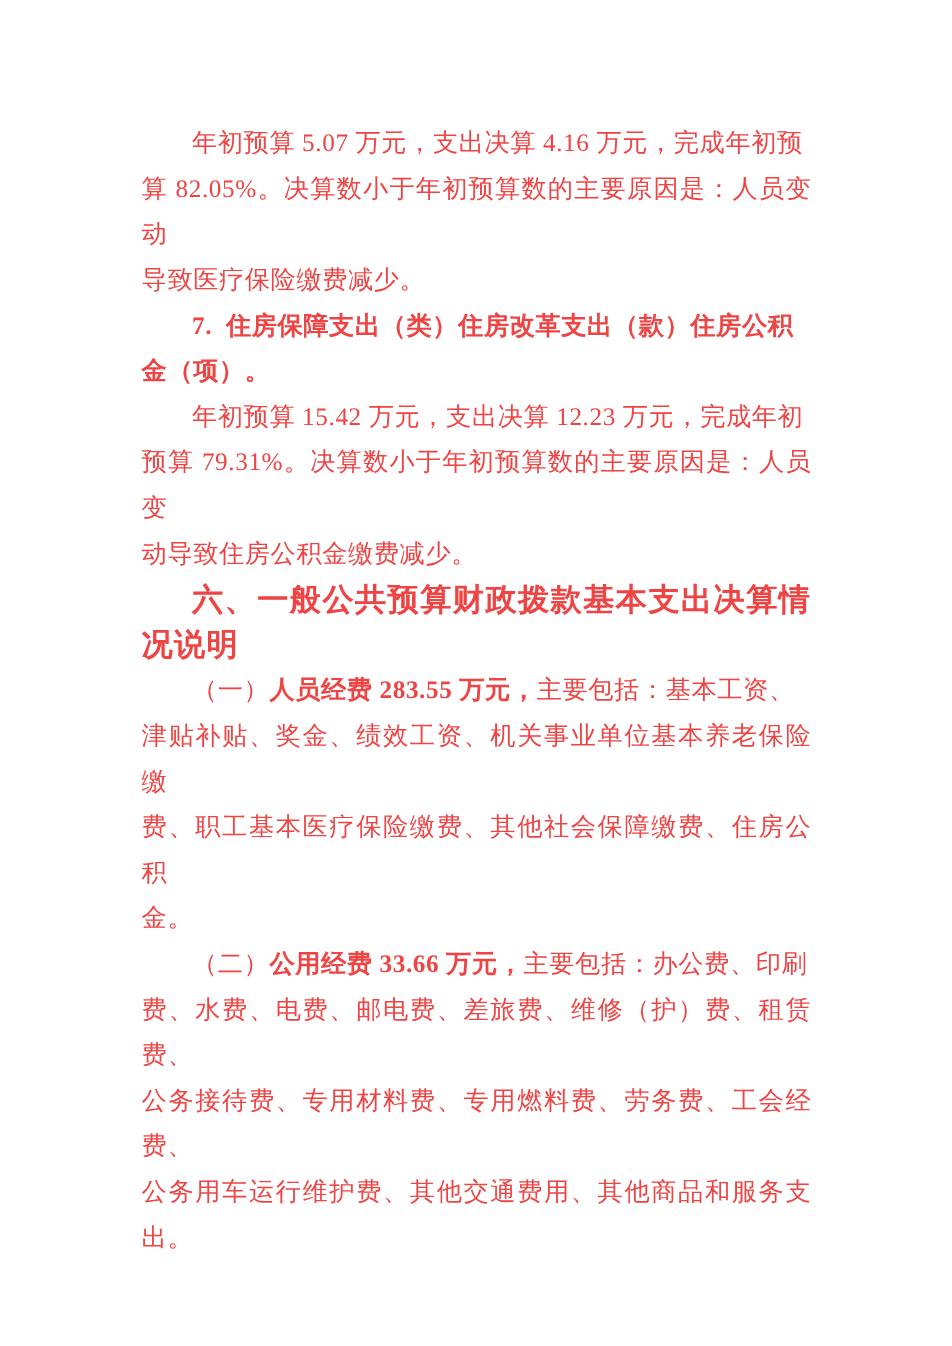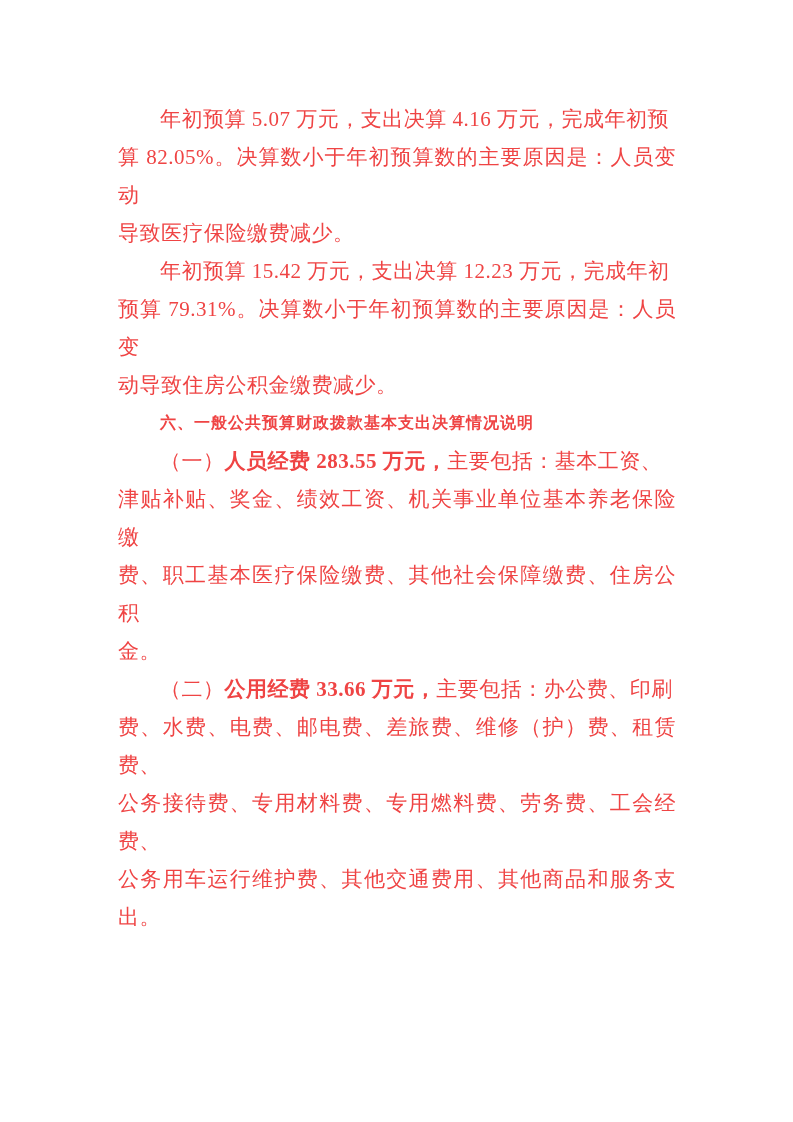--- a/index.html
+++ b/index.html
@@ -34,34 +34,36 @@
   }
   .block .run-bold {
     font-weight: 700;
   }
   .subheading {
     font-weight: 700;
   }
   .heading {
     font-family: "Liberation Sans", "DejaVu Sans", sans-serif;
     font-weight: 700;
-    font-size: 16px;
+    font-size: 26px;
     letter-spacing: 1px;
   }
 </style>
 </head>
 <body>
 
 <div class="page">
   <div class="content">
 
     <p class="block"><span class="run-pre"></span><span class="run-bold"></span><span class="run-rest">年初预算 5.07 万元，支出决算 4.16 万元，完成年初预
 算 82.05%。决算数小于年初预算数的主要原因是：人员变动
 导致医疗保险缴费减少。</span></p>
 
+    <p class="block subheading"><span class="run-pre"></span><span class="run-bold">7.  住房保障支出（类）住房改革支出（款）住房公积
+金（项）。</span><span class="run-rest"></span></p>
 
     <p class="block"><span class="run-pre"></span><span class="run-bold"></span><span class="run-rest">年初预算 15.42 万元，支出决算 12.23 万元，完成年初
 预算 79.31%。决算数小于年初预算数的主要原因是：人员变
 动导致住房公积金缴费减少。</span></p>
 
     <p class="block heading"><span class="run-pre"></span><span class="run-bold">六、一般公共预算财政拨款基本支出决算情况说明</span><span class="run-rest"></span></p>
 
 
     <p class="block"><span class="run-pre">（一）</span><span class="run-bold">人员经费 283.55 万元，</span><span class="run-rest">主要包括：基本工资、
 津贴补贴、奖金、绩效工资、机关事业单位基本养老保险缴

